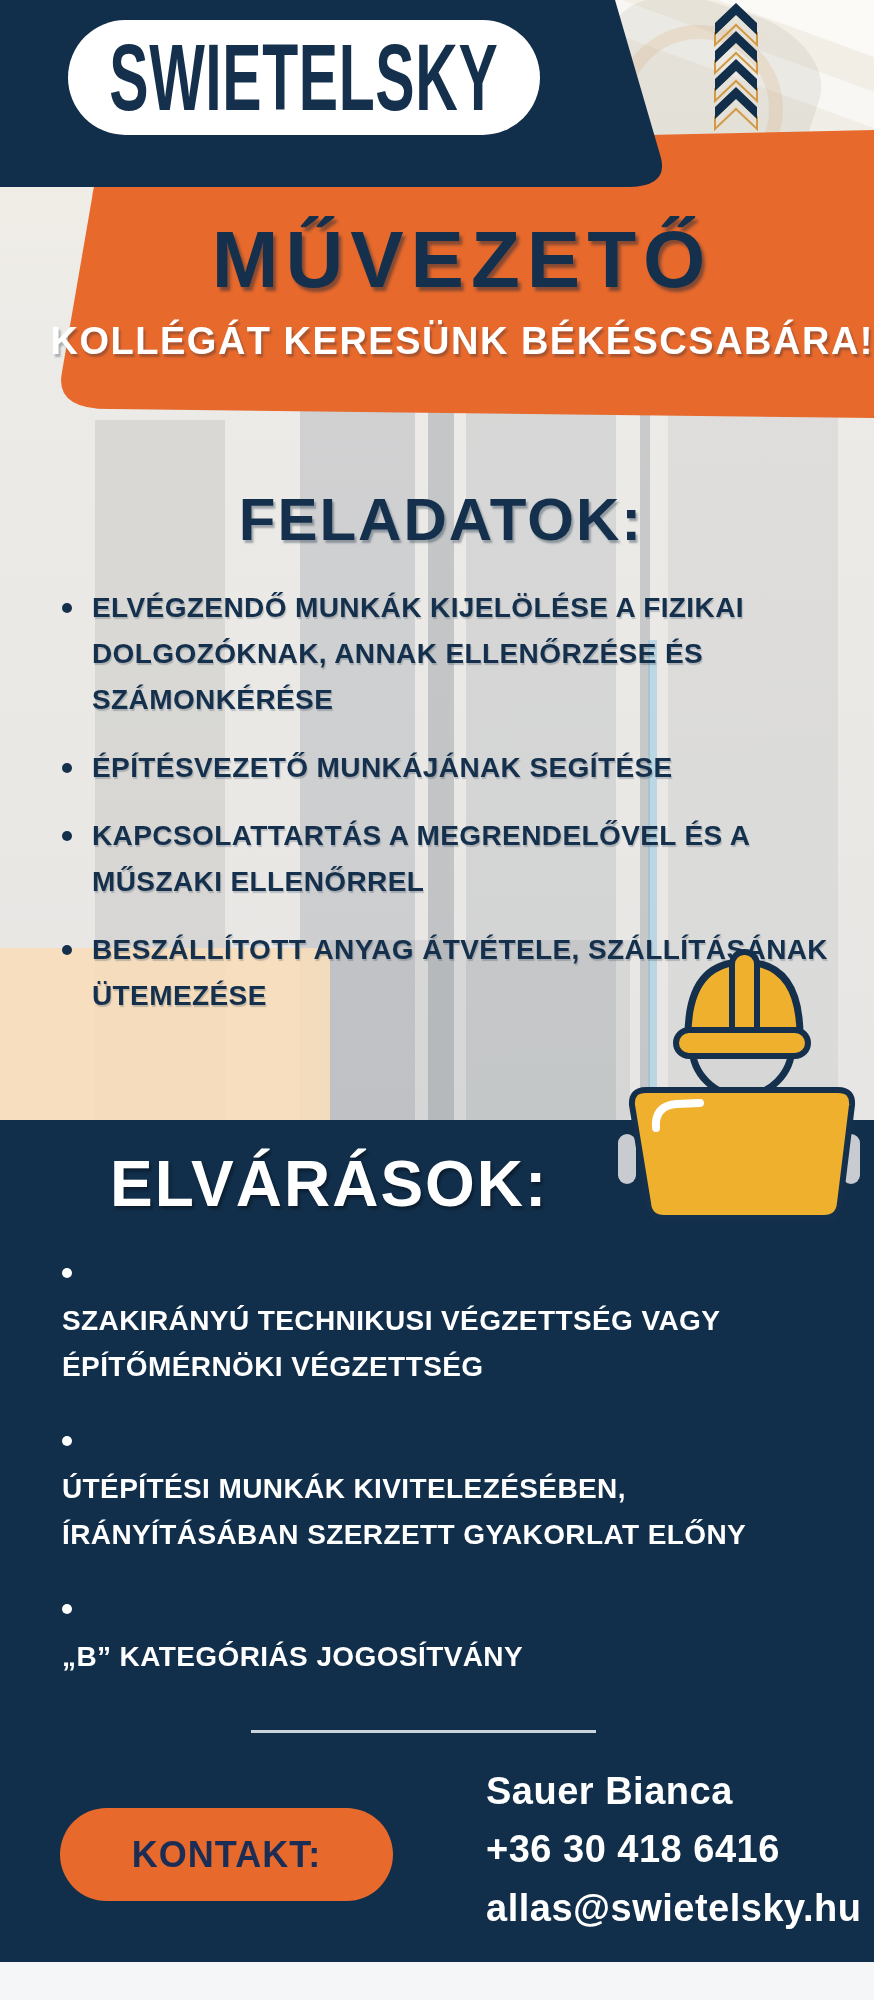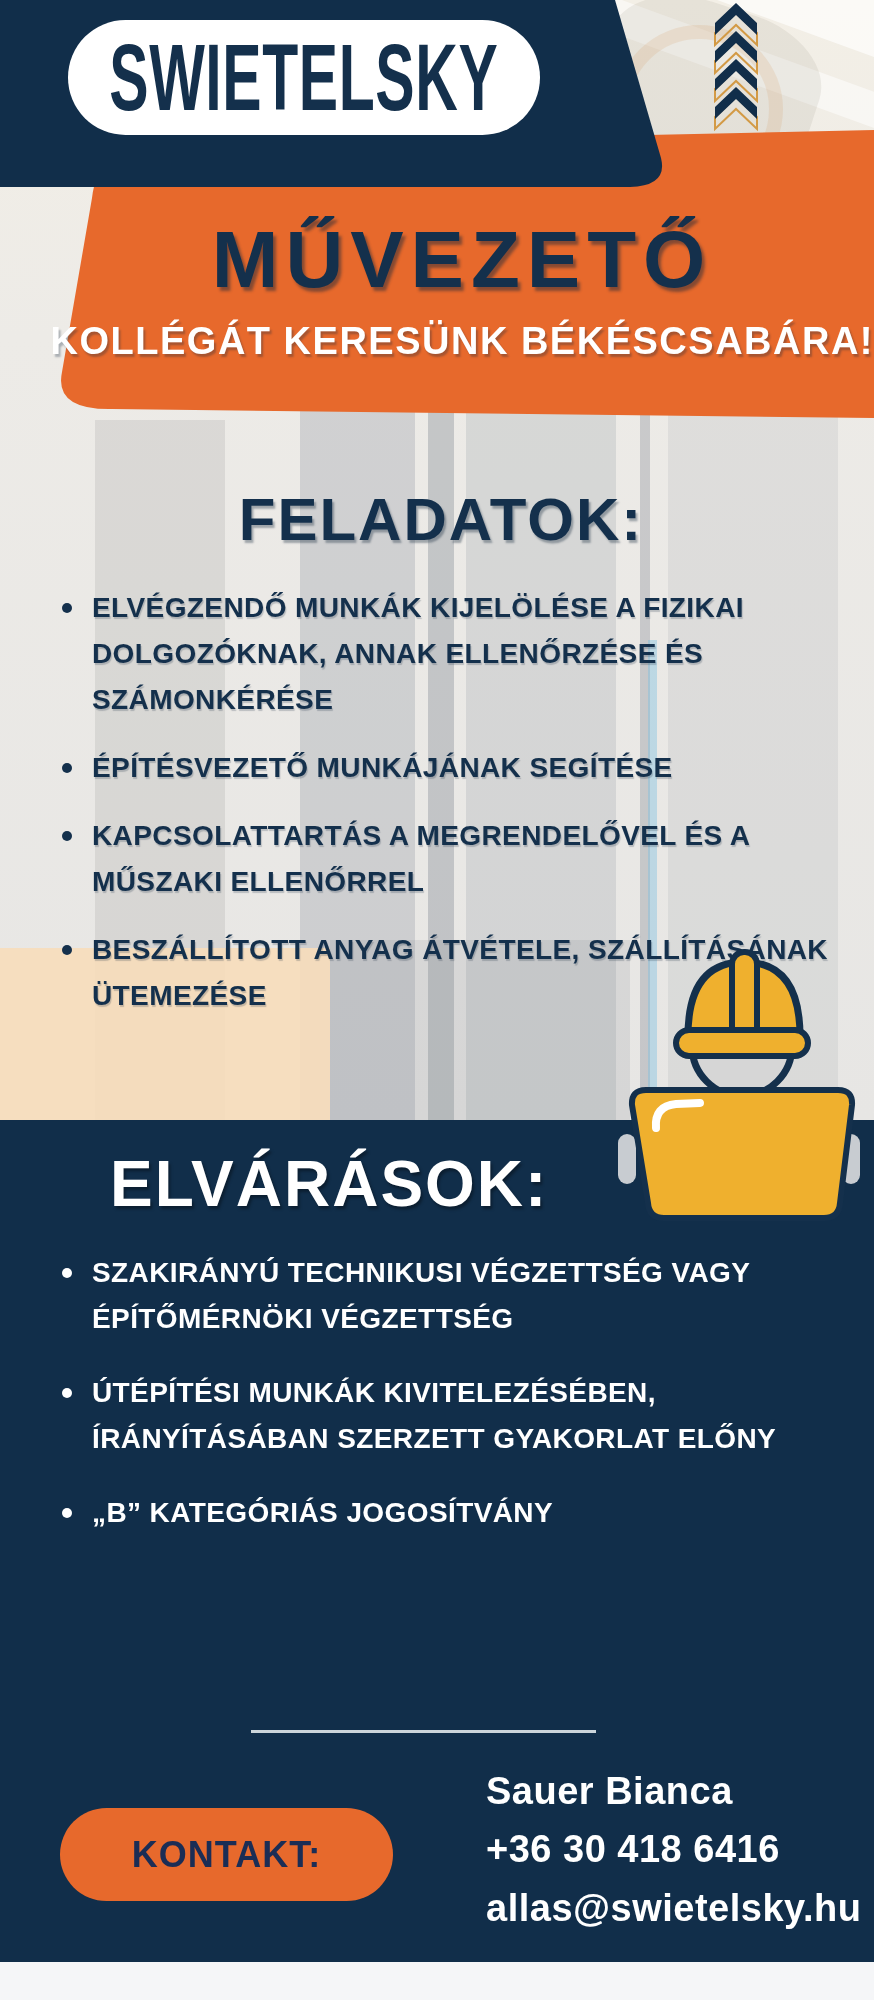--- a/index.html
+++ b/index.html
@@ -56,21 +56,21 @@
 
   
   .list{position:absolute;left:62px;margin:0;padding:0;list-style:none;}
   .list li{display:flex;gap:20px;margin-bottom:22px;}
   .dot{width:10px;height:10px;border-radius:50%;margin-top:18px;flex:0 0 auto;}
   .txt{font-size:28px;line-height:46px;font-weight:bold;letter-spacing:.4px;max-width:775px;}
   .tasks-list{top:585px;}
   .tasks-list .dot{background:#14304c;}
   .tasks-list .txt{color:#14304c;text-shadow:1px 2px 1px rgba(16,36,58,.22);}
   .req-list{top:1250px;}
-  .req-list li{margin-bottom:28px;}
+  .req-list li{margin-bottom:28px;flex-direction:column;}
   .req-list .dot{background:#ffffff;}
   .req-list .txt{color:#ffffff;}
 
   
   .bottom{left:0;top:1120px;width:874px;height:842px;background:#112e4a;}
   .divider{left:251px;top:1730px;width:345px;height:3px;background:#ccd5db;}
   .contact-line{left:486px;font-size:38px;font-weight:bold;color:#ffffff;letter-spacing:.5px;line-height:1;}
   .c-name{top:1772px;}
   .c-phone{top:1830px;}
   .c-email{top:1889px;}

